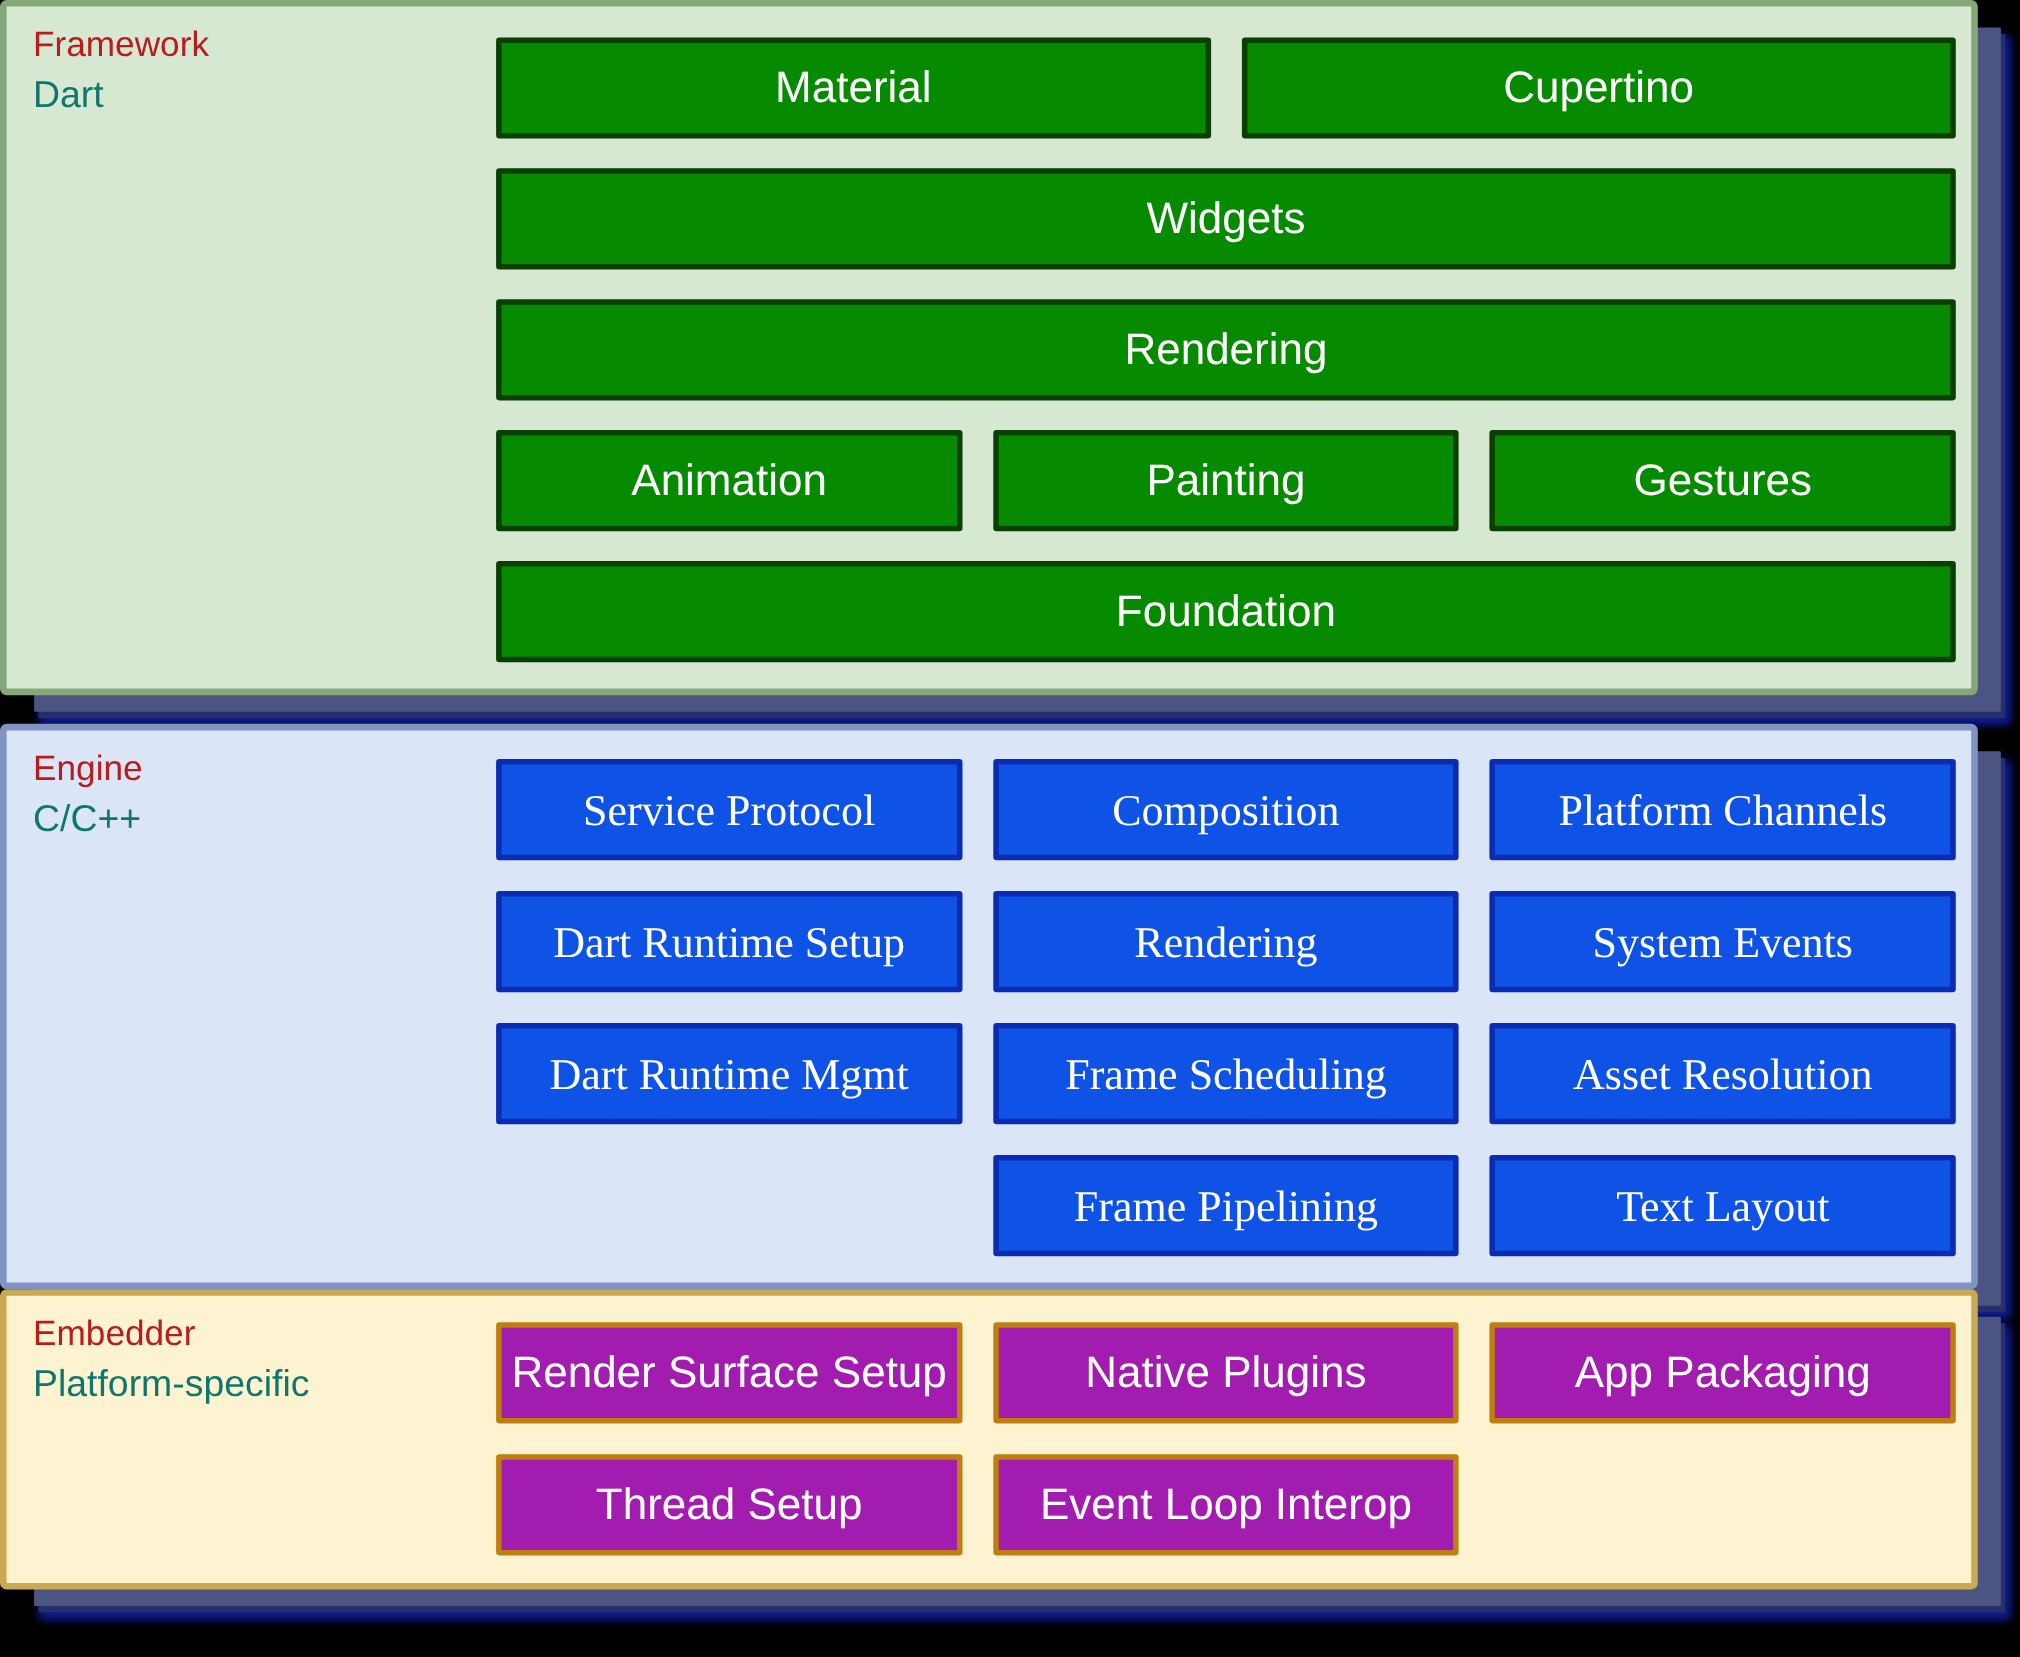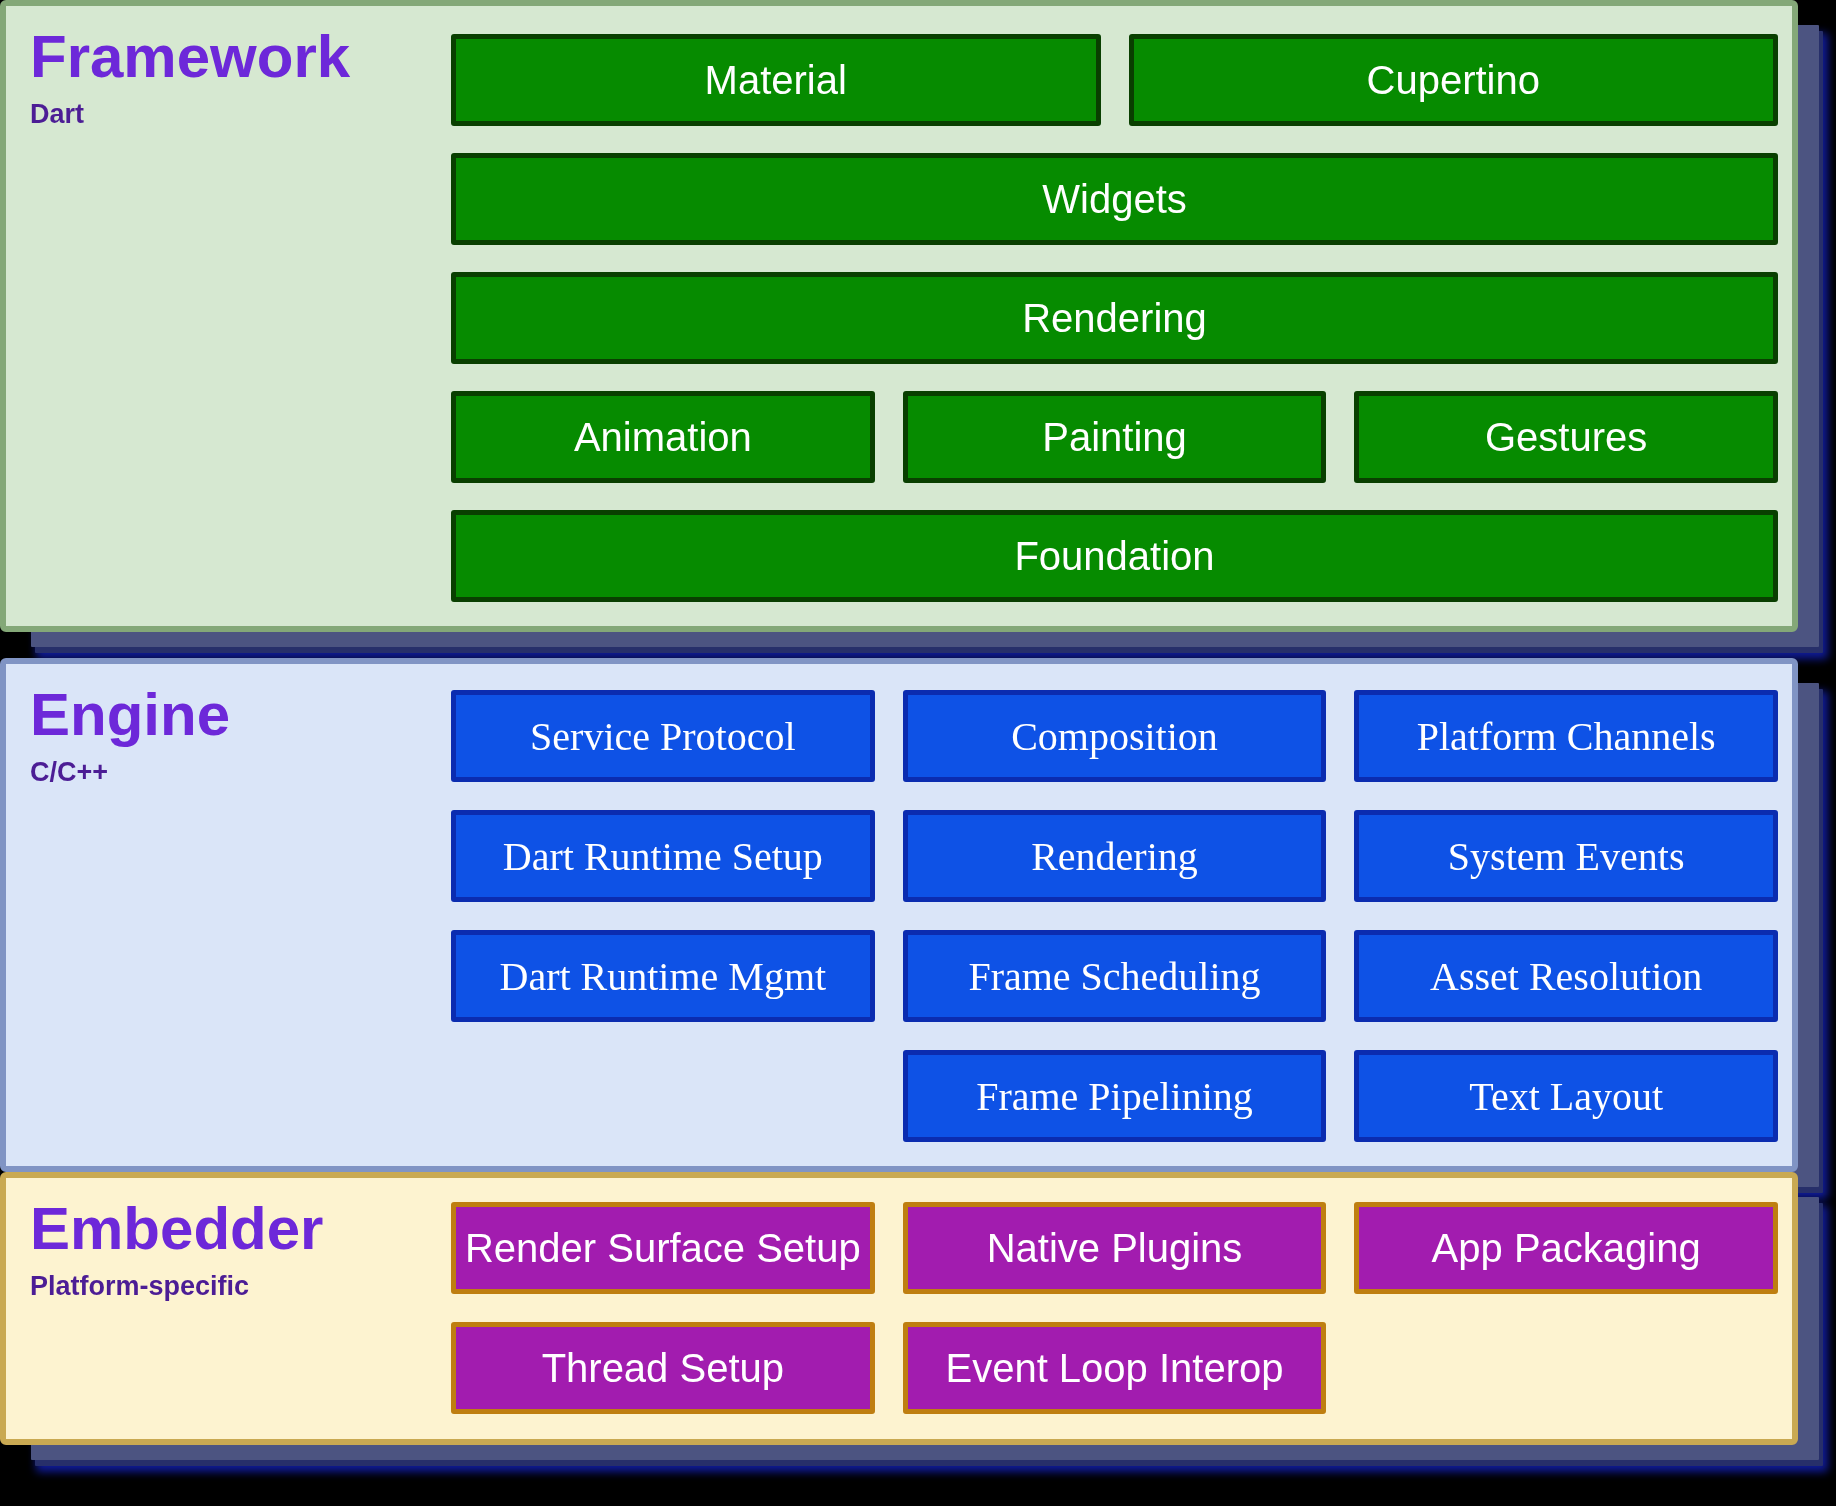--- a/index.html
+++ b/index.html
@@ -41,30 +41,30 @@
     background: #fdf3d0;
     border: 6px solid #c9a952;
   }
   .title-area {
     box-sizing: border-box;
     width: 445px;
     flex-shrink: 0;
     padding: 16px 0 0 24px;
   }
   .card-title {
-    font-size: 60px;
-    font-weight: 700;
-    color: #6d28d9;
+    font-size: 32px;
+    font-weight: 400;
+    color: #b91c1c;
     letter-spacing: 0px;
     line-height: 1.15;
   }
   .card-subtitle {
-    font-size: 27px;
-    font-weight: 700;
-    color: #4c1d95;
+    font-size: 34px;
+    font-weight: 400;
+    color: #0f766e;
     margin-top: 8px;
   }
   .rows {
     flex: 1;
     display: flex;
     flex-direction: column;
     box-sizing: border-box;
     padding-right: 14px;
   }
   .framework .rows { padding-top: 28px; gap: 27px; }

